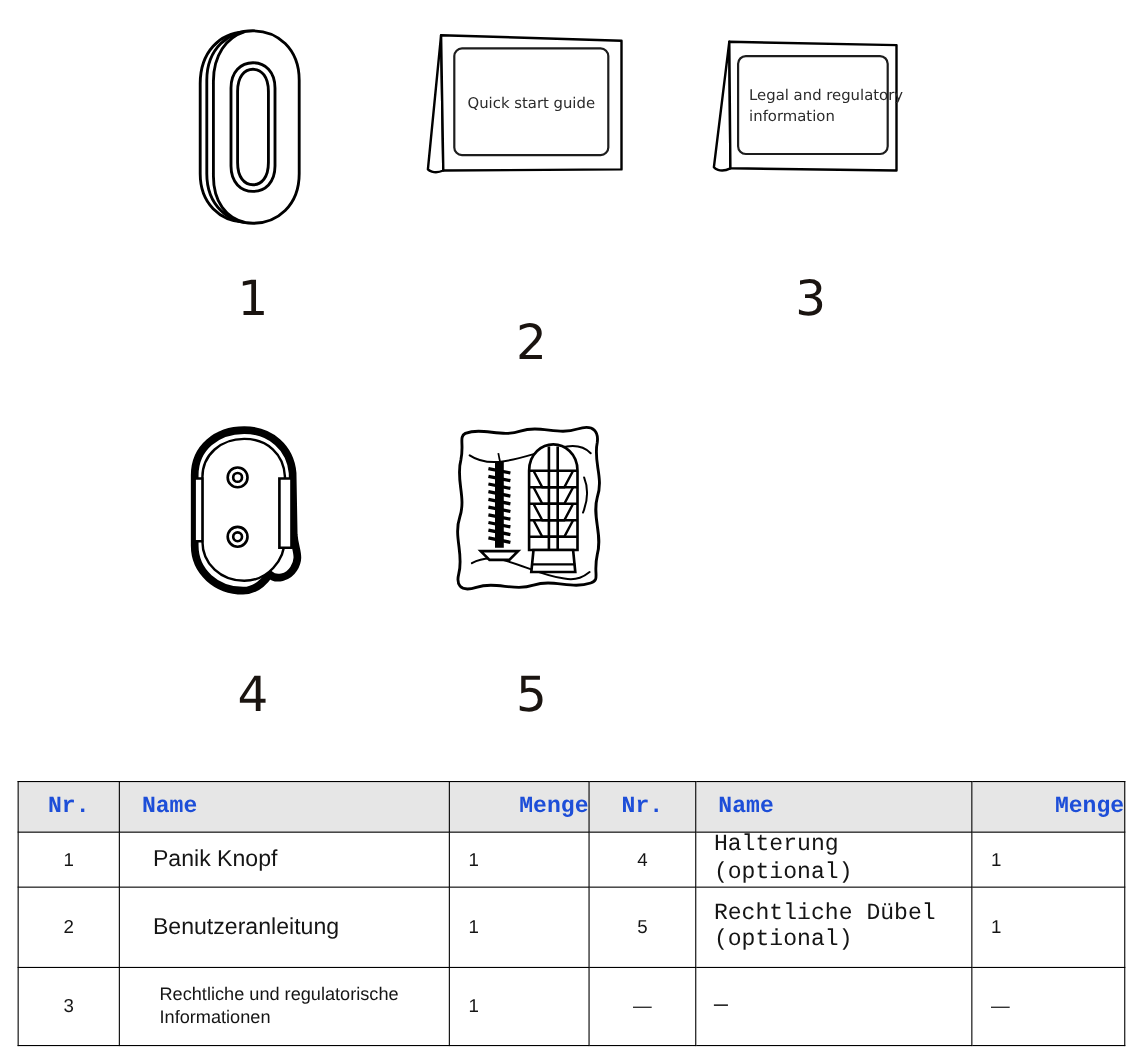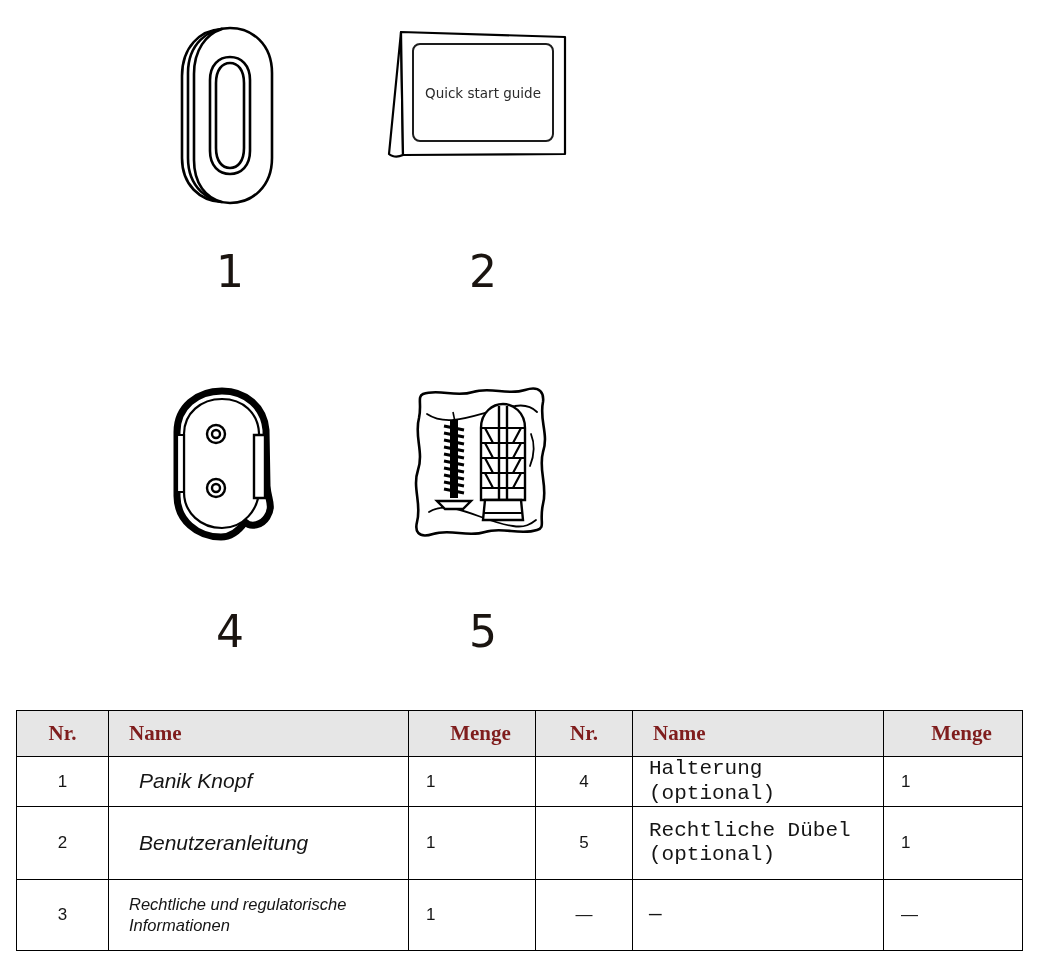--- a/index.html
+++ b/index.html
@@ -40,21 +40,21 @@
     font-size: 44px;
     font-weight: 400;
     color: #1a1410;
     line-height: 1;
     text-align: center;
     letter-spacing: 0;
   }
 
   
   #cell-1 { left: 150px; top: 18px;  width: 160px; }
-  #cell-2 { left: 383px; top: 18px;  width: 200px; }
+  #cell-2 { left: 383px; top: 18px;  width: 200px; gap: 40px; }
   #cell-3 { left: 637px; top: 18px;  width: 200px; }
   
   #cell-4 { left: 150px; top: 382px; width: 160px; }
   #cell-5 { left: 403px; top: 382px; width: 160px; }
 
   #cell-1 .item-number { margin-top: 42px; }
   #cell-2 .item-number { margin-top: 72px; }
   #cell-3 .item-number { margin-top: 72px; }
   #cell-4 .item-number { margin-top: 58px; }
   #cell-5 .item-number { margin-top: 58px; }
@@ -84,54 +84,53 @@
 
   #parts-table th,
   #parts-table td {
     border: 1px solid #000000;
     vertical-align: middle;
     padding: 0;
   }
   #parts-table thead th {
     background: #e6e6e6;
     height: 45px;
-    font-family: Liberation Serif, serif;
+    font-family: Liberation Mono, monospace;
     font-size: 21px;
     font-weight: bold;
-    color: #7f1d1d;
+    color: #1d4ed8;
     text-align: left;
     padding-left: 20px;
     white-space: nowrap;
   }
   #parts-table thead th.h-nr {
     text-align: center;
     padding-left: 0;
   }
   #parts-table thead th.h-menge {
-    text-align: center;
+    text-align: right;
     padding-left: 17px;
   }
 
   #parts-table tbody td {
     font-size: 21px;
     color: #151515;
     height: 45px;
   }
   #parts-table tbody td.t-nr {
     text-align: center;
     font-size: 17px;
   }
   #parts-table tbody td.t-name {
     padding-left: 30px;
     line-height: 1.17;
-    font-style: italic;
   }
   #parts-table tbody td.t-name.small {
     font-size: 16.5px;
-    padding-left: 20px;
+    padding-left: 36px;
     line-height: 1.28;
     margin-left: 22px;
   }
   #parts-table tbody td.t-name2 {
     padding-left: 16px;
     line-height: 1.17;
     font-family: Liberation Mono, monospace;
   }
   #parts-table tbody td.t-menge {
     padding-left: 17px;
@@ -170,20 +169,32 @@
 
         <path d="M18 14 L182 19 L182 136 L20 137 Z"></path>
       </g>
 
       <rect x="30" y="26" width="140" height="97" rx="7" ry="7" fill="#ffffff" stroke="#1d1d1d" stroke-width="2"></rect>
       <text class="booklet-label" x="100" y="80" text-anchor="middle">Quick start guide</text>
     </svg>
     <div class="item-number">2</div>
   </div>
 
+  <div class="item-cell" id="cell-3">
+    <svg class="art" width="200" height="160" viewBox="0 0 200 160">
+      <g fill="#ffffff" stroke="#000000" stroke-width="2.2" stroke-linejoin="round">
+        <path d="M26 20 L12 134 C12 134 17 140 27 135 L27 135 L26 20 Z"></path>
+        <path d="M26 20 L178 23 L178 137 L27 135 Z"></path>
+      </g>
+      <rect x="34" y="33" width="136" height="89" rx="7" ry="7" fill="#ffffff" stroke="#1d1d1d" stroke-width="2"></rect>
+      <text class="booklet-label" x="44" y="73">Legal and regulatory</text>
+      <text class="booklet-label" x="44" y="92">information</text>
+    </svg>
+    <div class="item-number">3</div>
+  </div>
 
   <div class="item-cell" id="cell-4">
     <svg class="art" width="160" height="170" viewBox="0 0 160 170">
 
       <path d="M27 50 C27 25 47 9 72 9 C96 9 114 25 116 48
                L117 104 C118 118 124 124 117 135 C112 143 101 146 95 140
                C88 150 80 155 71 155 C47 155 27 138 27 114 Z" fill="none" stroke="#000000" stroke-width="7" stroke-linejoin="round"></path>
 
       <path d="M34 52 C34 31 51 17 72 17 C93 17 108 31 109 51
                L109 107 C109 128 93 146 72 146 C51 146 34 131 34 110 Z" fill="#ffffff" stroke="#000000" stroke-width="2.2"></path>

